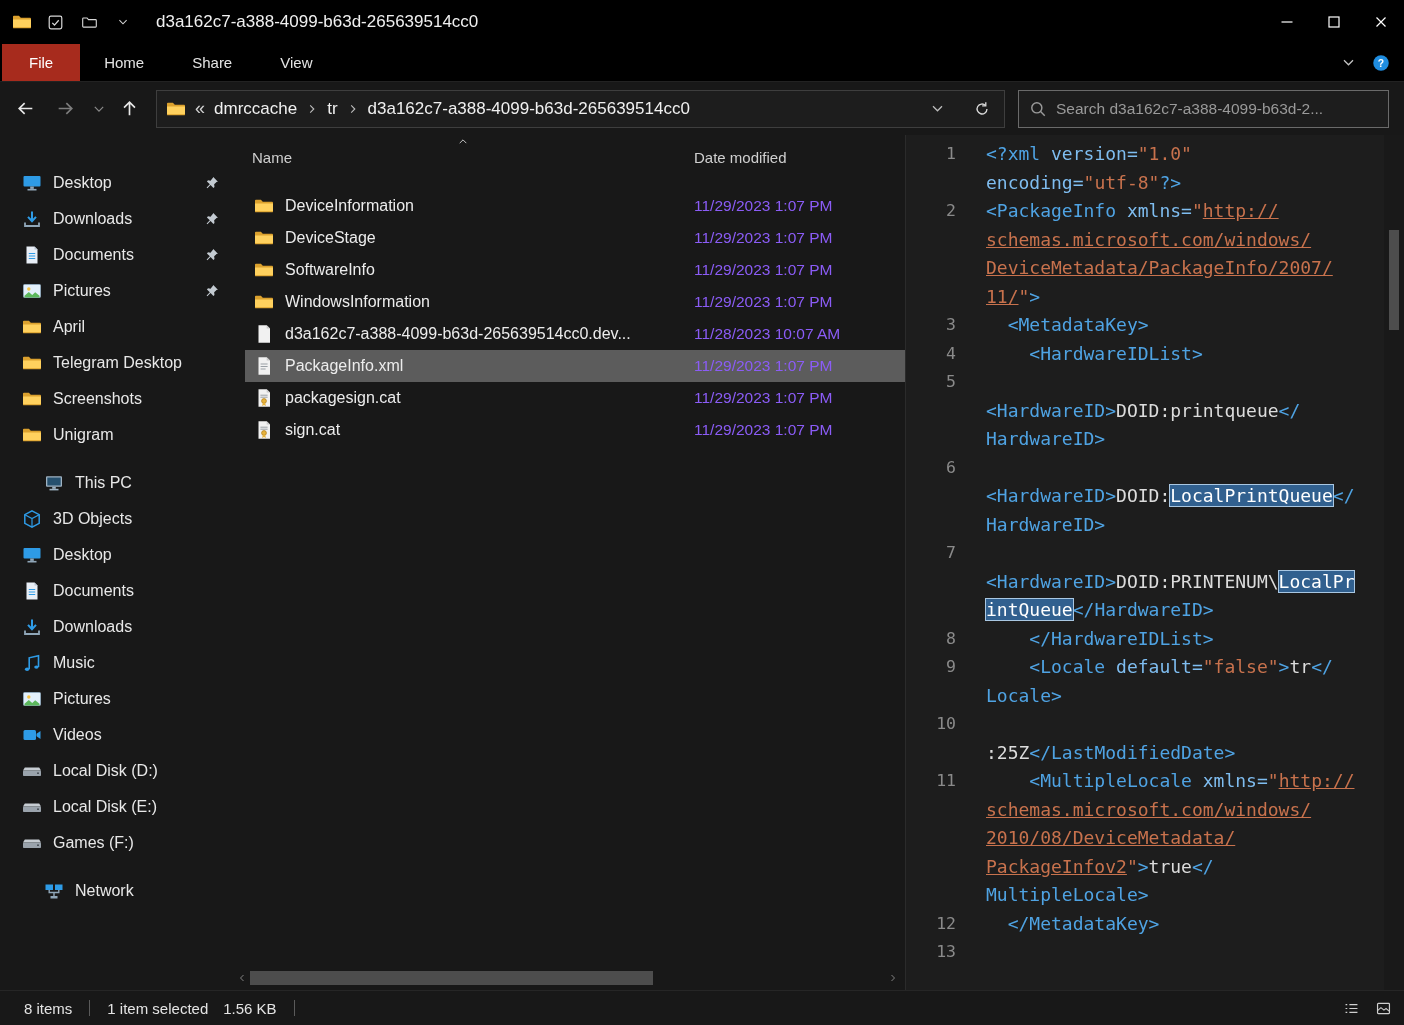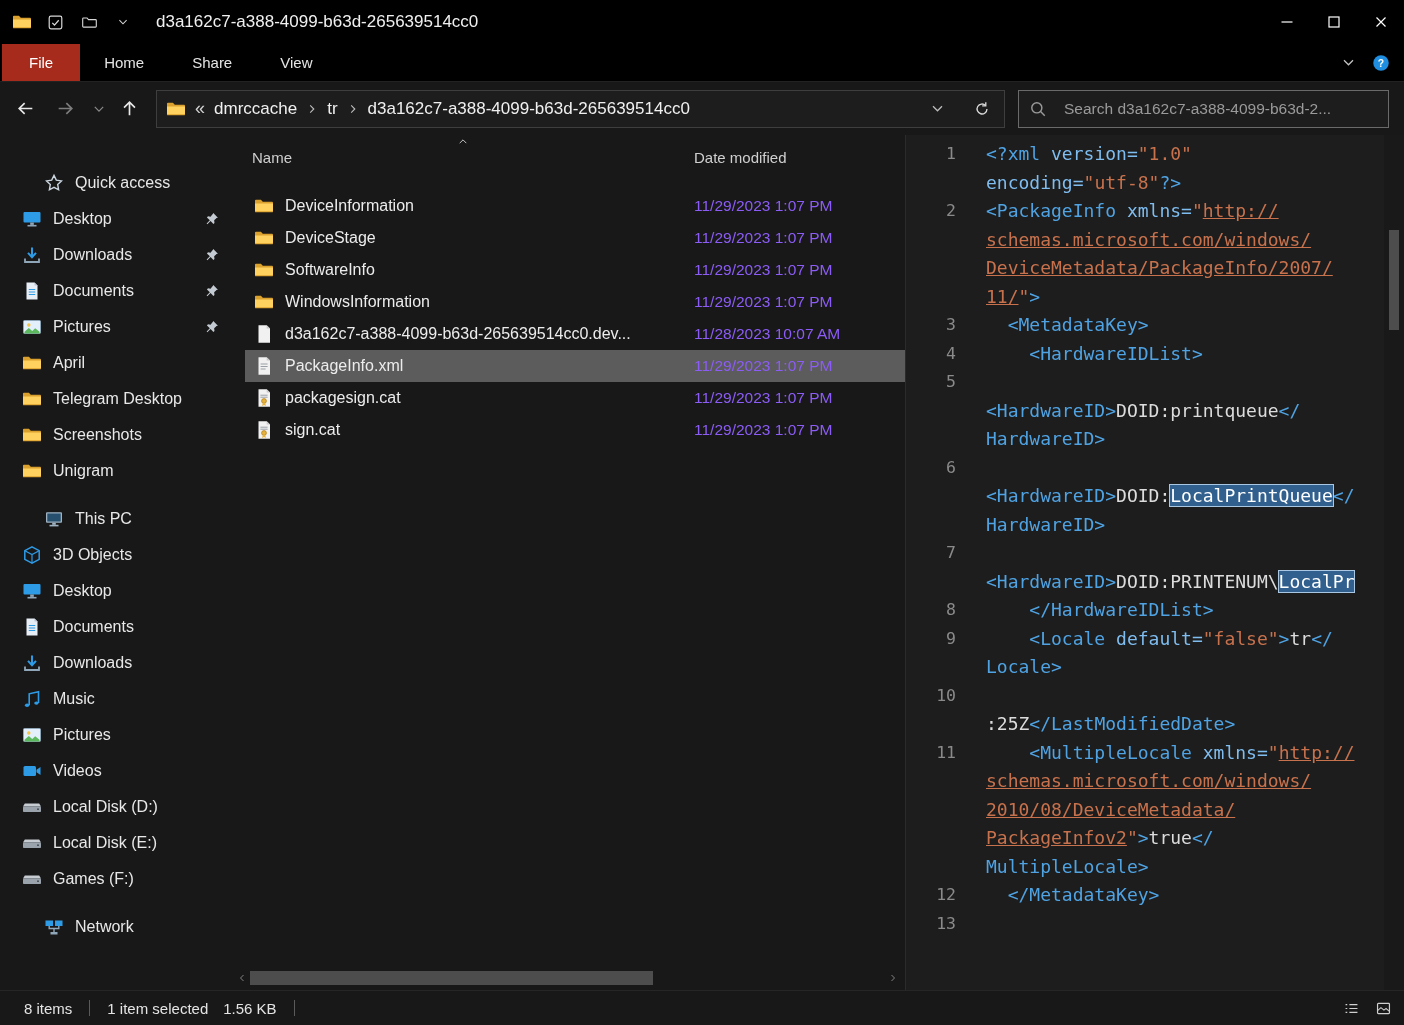--- a/index.html
+++ b/index.html
@@ -35,21 +35,21 @@
 .nav-back{color:#e8e8e8}.nav-fwd{color:#7d7d7d}.nav-recent{color:#8a8a8a;width:22px;margin-right:2px}
 .nav-recent .icon{width:14px;height:14px}.nav-up{color:#e8e8e8}
 .addressbox{flex:1;height:38px;margin-left:4px;background:#1d1d1d;border:1px solid #3e3e3e;display:flex;align-items:center;padding:0 4px 0 9px;gap:9px;min-width:0}
 .crumb{font-size:17px;color:#f0f0f0;white-space:nowrap}
 .crumb-overflow{font-size:18px;color:#d2d2d2}
 .crumb-sep{color:#bdbdbd;display:inline-flex;width:12px;height:12px}
 .addr-spacer{flex:1}
 .addr-btn{width:36px;height:34px;background:none;border:none;display:flex;align-items:center;justify-content:center;color:#bdbdbd;padding:0}
 .addr-btn .icon{width:15px;height:15px}
 .addr-btn.refresh .icon{width:18px;height:18px}
-.searchbox{width:371px;height:38px;margin-left:13px;background:#1d1d1d;border:1px solid #6a6a6a;display:flex;align-items:center;padding:0 10px;gap:17px;flex:none}
+.searchbox{width:371px;height:38px;margin-left:13px;background:#1d1d1d;border:1px solid #6a6a6a;display:flex;align-items:center;padding:0 10px;gap:9px;flex:none}
 .searchbox .icon{width:18px;height:18px}
 .searchbox input{flex:1;background:transparent;border:none;outline:none;color:#cfcfcf;font-size:15.5px;min-width:0}
 .searchbox input::placeholder{color:#9a9a9a;opacity:1}
 
 
 .content{flex:1;display:flex;min-height:0;position:relative}
 
 
 .sidebar{width:232px;flex:none;padding-top:30px;overflow:hidden}
 .sb-section{margin-bottom:12px}
@@ -263,28 +263,20 @@
             <path d="M12.9 12.9l4.6 4.6" stroke="#9a9a9a" stroke-width="1.6"></path>
           </svg>
         </span>
       <input type="text" placeholder="Search d3a162c7-a388-4099-b63d-2..." style="">
     </div>
   </div>
 
   <div class="content">
     <aside class="sidebar">
         <div class="sb-section">
-          <div class="sb-header">
-            <span class="icon">
-              <svg viewBox="0 0 20 20">
-                <path d="M10 2.4l2.3 4.7 5.2.8-3.8 3.7.9 5.2L10 14.3l-4.6 2.5.9-5.2-3.8-3.7 5.2-.8z" fill="none" stroke="#ccd6e0" stroke-width="1.4"></path>
-              </svg>
-            </span>
-            <span class="sb-label">Quick access</span>
-          </div>
           <div class="sb-item">
             <span class="icon">
               <svg viewBox="0 0 20 20">
                 <rect x="1.5" y="3" width="17" height="10.5" rx="1" fill="#2e9be6"></rect>
                 <rect x="8.2" y="13.5" width="3.6" height="2.4" fill="#8fa6b8"></rect>
                 <rect x="5.5" y="15.9" width="9" height="1.6" fill="#8fa6b8"></rect>
               </svg>
             </span>
             <span class="sb-label">Desktop</span>
             <span class="icon pin">
@@ -665,20 +657,21 @@
               <div class="code-row"><span class="tok tok-text">      </span></div>
               <div class="code-row"><span class="tok tok-tag">&lt;HardwareID&gt;</span><span class="tok tok-text">DOID:</span><span class="tok tok-sel">LocalPrintQueue</span><span class="tok tok-tag">&lt;/</span></div>
               <div class="code-row"><span class="tok tok-tag">HardwareID&gt;</span></div>
             </div>
           </div>
           <div class="code-line">
             <div class="gutter">7</div>
             <div class="code-rows">
               <div class="code-row"><span class="tok tok-text">      </span></div>
               <div class="code-row"><span class="tok tok-tag">&lt;HardwareID&gt;</span><span class="tok tok-text">DOID:PRINTENUM\</span><span class="tok tok-sel">LocalPr</span></div>
+              <div class="code-row"><span class="tok tok-sel">intQueue</span><span class="tok tok-tag">&lt;/HardwareID&gt;</span></div>
             </div>
           </div>
           <div class="code-line">
             <div class="gutter">8</div>
             <div class="code-rows">
               <div class="code-row"><span class="tok tok-tag">    &lt;/HardwareIDList&gt;</span></div>
             </div>
           </div>
           <div class="code-line">
             <div class="gutter">9</div>

